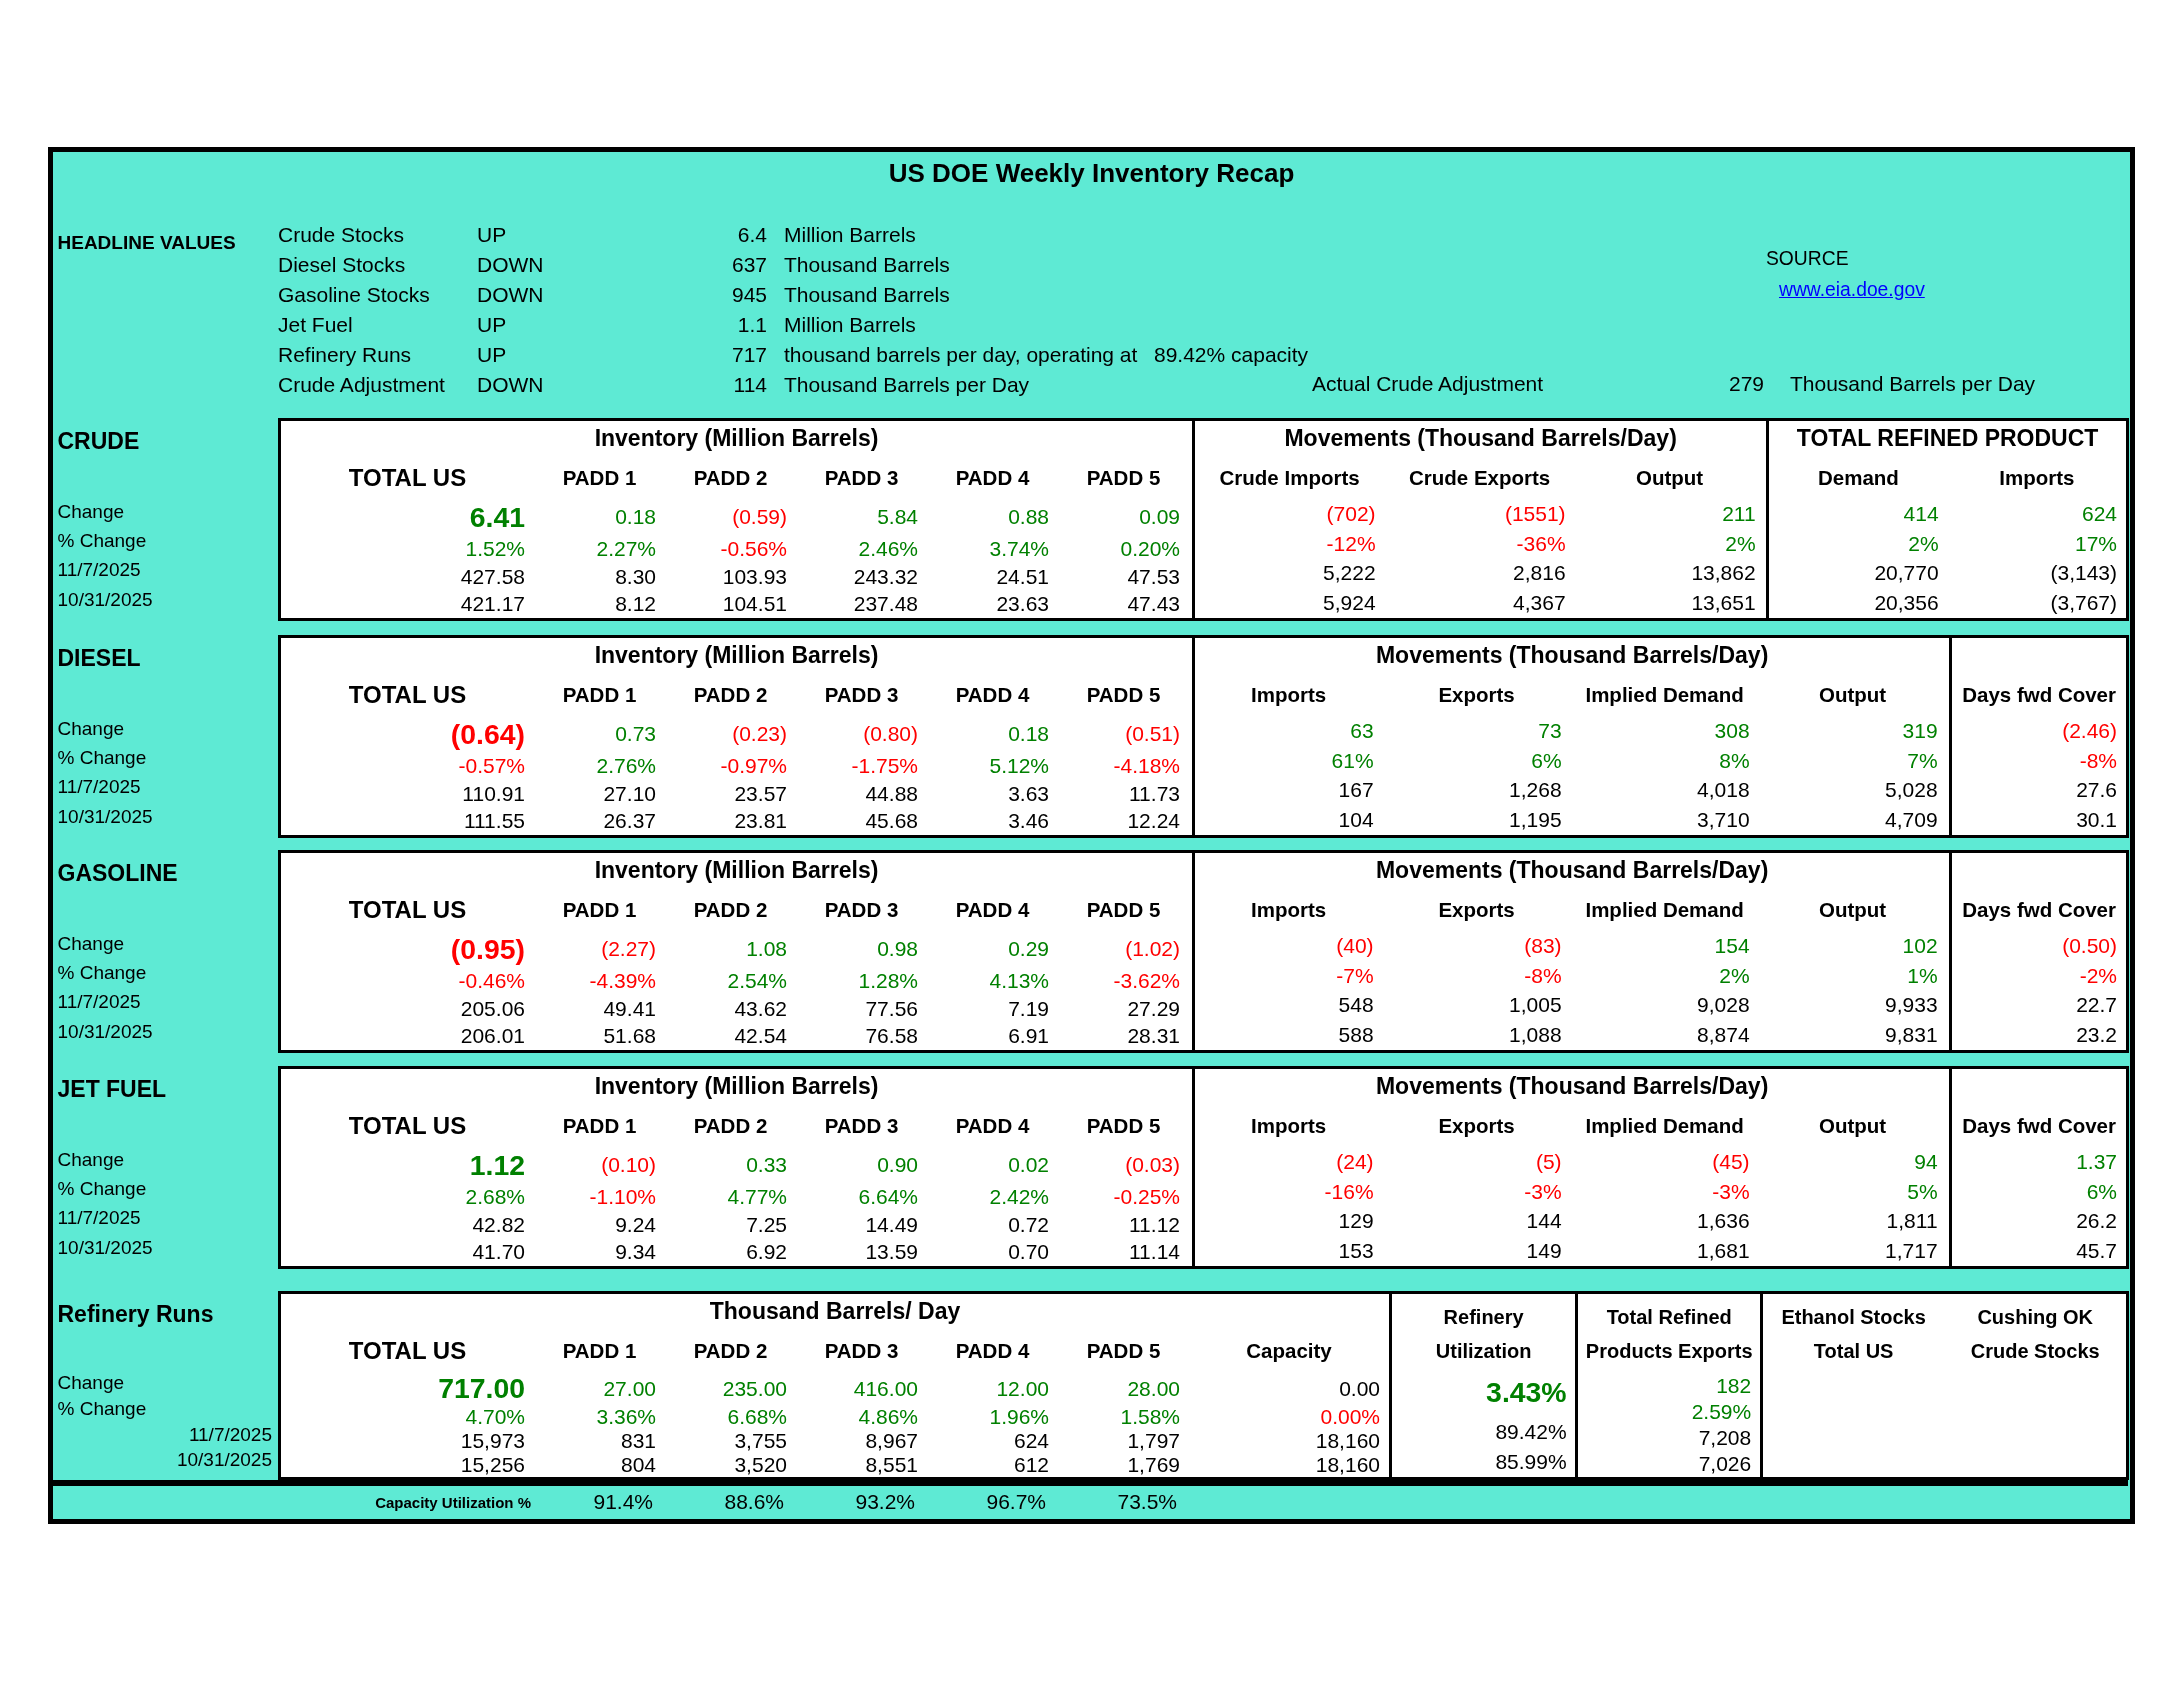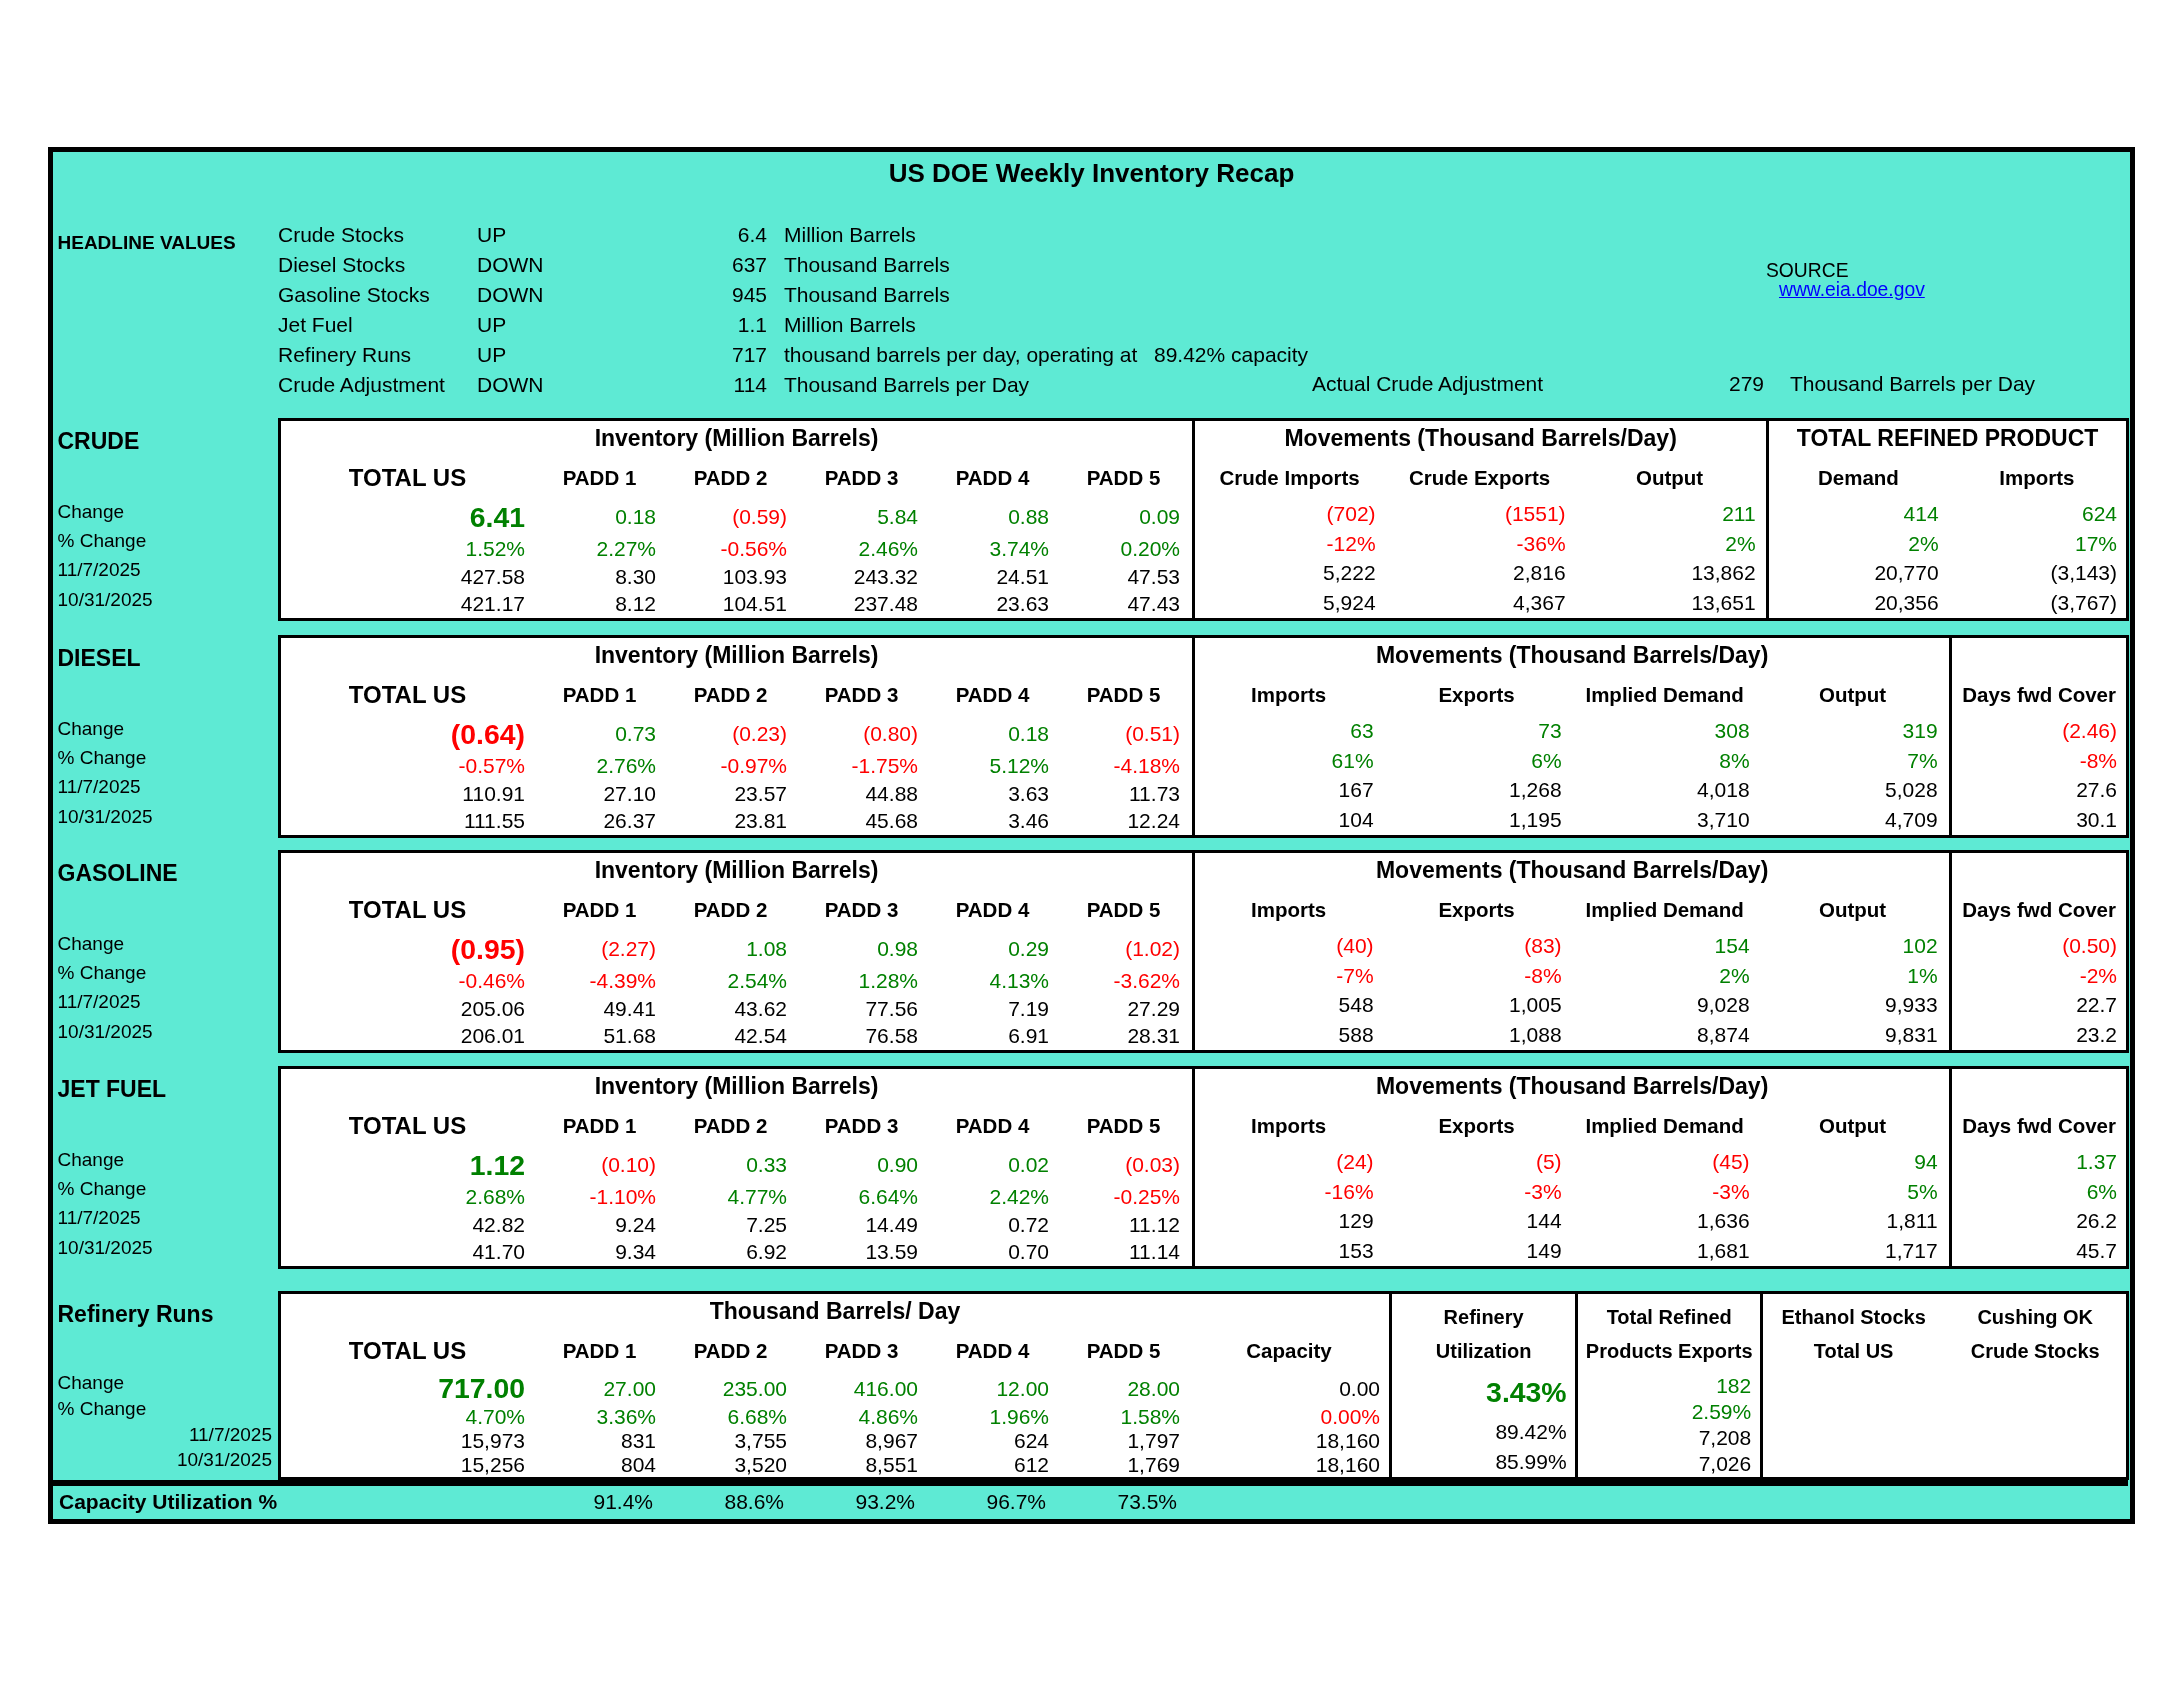--- a/index.html
+++ b/index.html
@@ -11,21 +11,21 @@
   
   .hl-label{left:4.5px;top:80px;font-weight:700;font-size:19px;}
   .headline{left:225px;top:68px;display:grid;grid-template-columns:199px 117px 173px 523px;grid-auto-rows:30px;align-items:center;font-size:21px;}
   .headline .dir{padding-left:0;}
   .headline .val{text-align:right;}
   .headline .unit{padding-left:17px;white-space:nowrap;}
   .hl-capacity{left:1101px;top:188px;height:30px;line-height:30px;font-size:21px;}
   .hl-adj-label{left:1259px;top:217px;height:30px;line-height:30px;font-size:21px;}
   .hl-adj-value{left:1569px;top:217px;width:142px;text-align:right;height:30px;line-height:30px;font-size:21px;}
   .hl-adj-unit{left:1737px;top:217px;height:30px;line-height:30px;font-size:21px;white-space:nowrap;}
-  .src-label{left:1713px;top:96px;font-size:19.3px;margin-top:12px;}
+  .src-label{left:1713px;top:96px;font-size:19.3px;}
   .src-link{left:1726px;top:127px;font-size:19.3px;color:#0000ff;text-decoration:underline;cursor:pointer;}
 
   
   .section{position:absolute;left:0;width:2075px;}
   .sec-label{position:absolute;left:4.5px;top:10.2px;font-weight:700;font-size:23px;white-space:nowrap;}
   .row-label{position:absolute;left:4.5px;font-size:19px;height:23px;line-height:23px;white-space:nowrap;}
   .row-label.r{left:0;width:219px;text-align:right;padding-right:2.3px;}
   .rl-0{top:82px;} .rl-1{top:111px;} .rl-2{top:140px;} .rl-3{top:170px;}
   .ref .rl-0{top:80px;} .ref .rl-1{top:106px;} .ref .rl-2{top:132px;} .ref .rl-3{top:157px;}
   .boxes{position:absolute;left:225px;top:0;display:flex;width:1851px;}
@@ -60,21 +60,21 @@
 
   .hdr2{display:flex;flex-direction:column;}
   .hdr2 .l1{height:35px;display:flex;align-items:flex-end;justify-content:center;font-weight:700;font-size:20px;white-space:nowrap;padding-bottom:1.1px;}
   .hdr2 .l2{height:43px;display:flex;align-items:center;justify-content:center;font-weight:700;font-size:20px;white-space:nowrap;}
   .hdr2-grid{display:grid;grid-template-columns:repeat(2,1fr);}
   .hdr2-grid .l1{height:35px;display:flex;align-items:flex-end;justify-content:center;font-weight:700;font-size:20px;white-space:nowrap;padding-bottom:1.1px;}
   .hdr2-grid .l2{height:43px;display:flex;align-items:center;justify-content:center;font-weight:700;font-size:20px;white-space:nowrap;}
   .empty-head{height:35px;}
 
   .cap-row{position:absolute;left:0;top:1328px;width:2075px;height:38px;border-top:6.8px solid #000;box-sizing:border-box;display:grid;grid-template-columns:478px repeat(5,131px) 1fr;align-items:center;}
-  .cap-label{font-weight:700;font-size:21px;padding-left:6px;}
+  .cap-label{font-weight:700;font-size:15px;padding-left:6px;text-align:right;}
 
   .sec-crude{top:266px;height:203px;}
   .sec-diesel{top:483px;height:203px;}
   .sec-gasoline{top:698px;height:203px;}
   .sec-jet{top:914px;height:203px;}
   .sec-ref{top:1139px;height:189px;}
 </style>
 </head>
 <body>
 

